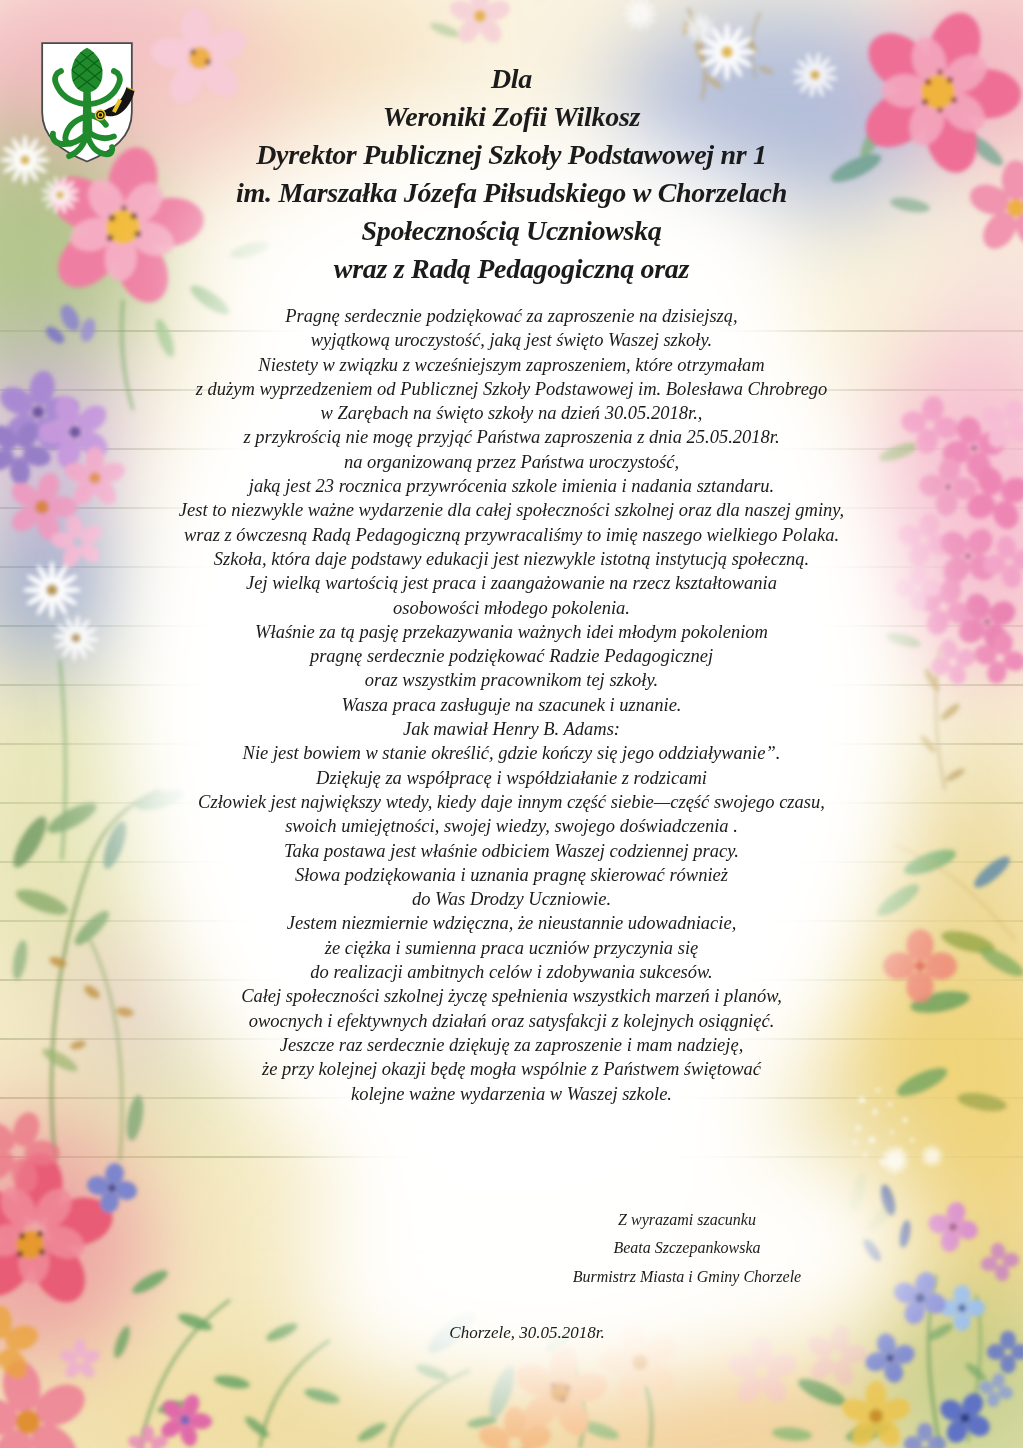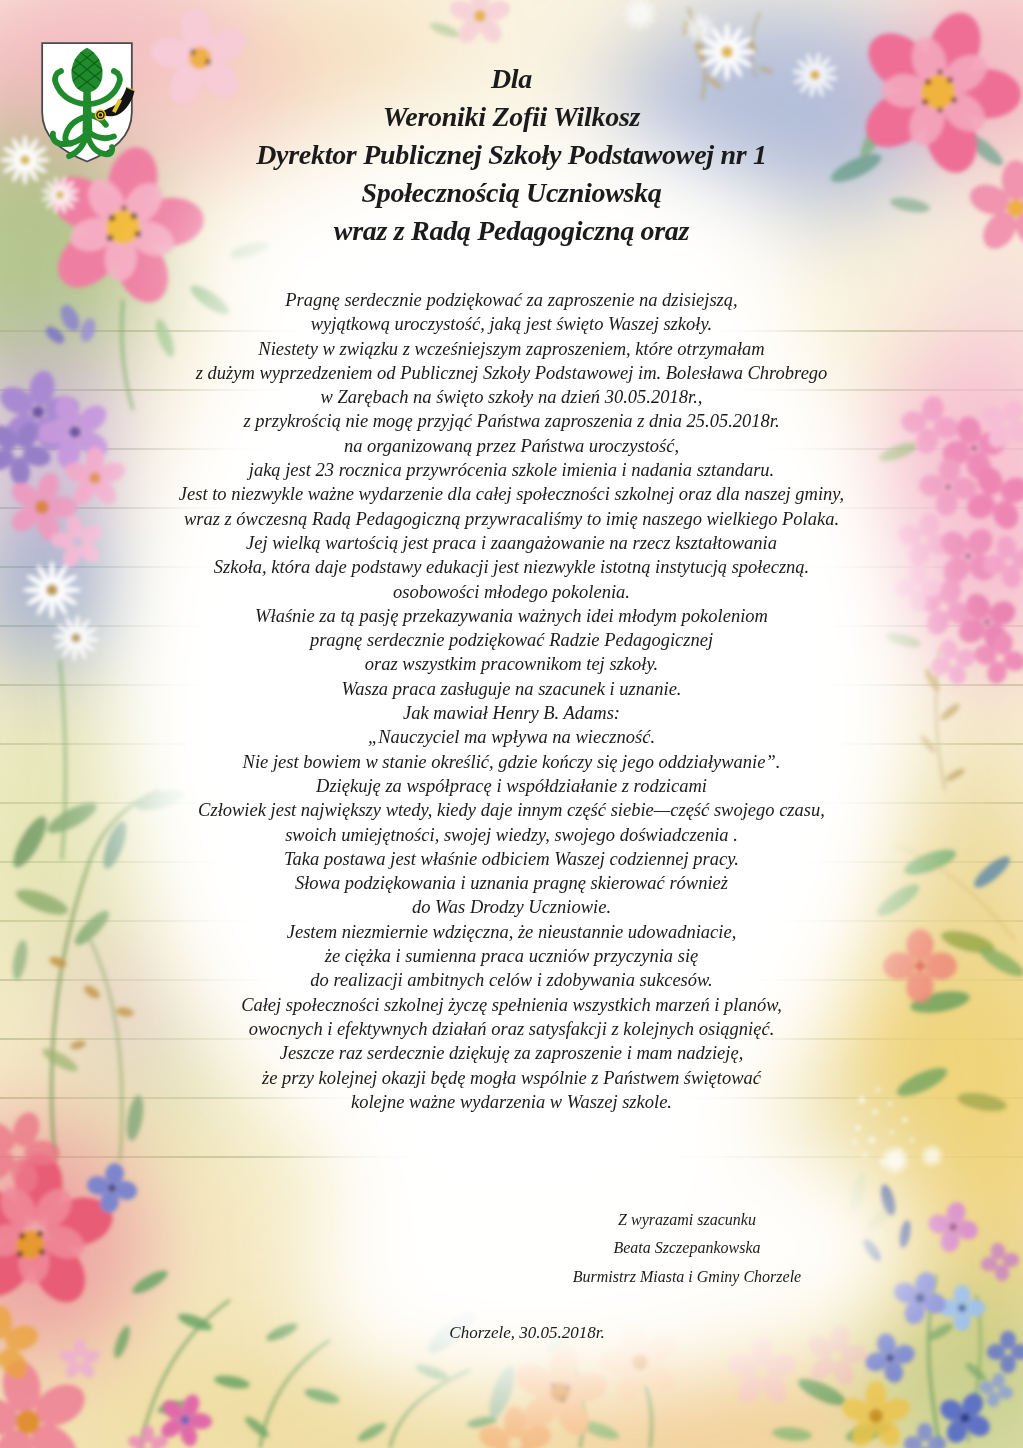--- a/index.html
+++ b/index.html
@@ -3,21 +3,21 @@
 <meta charset="utf-8">
 <style>
   html,body{margin:0;padding:0;background:#e8e8e8;}
   .page{position:relative;width:1023px;height:1448px;overflow:hidden;
         font-family:"Liberation Serif",serif;background:#0f766e;}
   .bg{position:absolute;left:0;top:0;width:1023px;height:1448px;}
   .crest{position:absolute;left:33px;top:36px;width:108px;height:130px;}
   .txt{font-style:italic;color:#1b1b1b;}
   .header{position:absolute;top:60px;left:0;width:1023px;text-align:center;
           font-weight:bold;font-size:28px;line-height:38px;letter-spacing:-0.3px;}
-  .body-block{position:absolute;top:288px;left:0;width:1023px;text-align:center;
+  .body-block{position:absolute;top:304px;left:0;width:1023px;text-align:center;
           font-size:18.5px;line-height:24.3px;}
   .signature{position:absolute;top:1206px;left:357px;width:660px;text-align:center;
           font-size:16px;line-height:28.3px;}
   .dateline{position:absolute;top:1323px;left:127px;width:800px;text-align:center;
           font-size:17px;}
 </style>
 </head>
 <body>
 
 <div class="page">
@@ -398,44 +398,44 @@
     <circle cx="75" cy="88" r="2.6" fill="none" stroke="#e8c428" stroke-width="1.4"></circle>
     <path d="M90,85 L97,71" stroke="#e8c428" stroke-width="4.5"></path>
     <path d="M104,57 L113,61" stroke="#e8c428" stroke-width="1.5" opacity="0.8"></path>
   </g>
 </svg>
 
 <div class="header txt">
       <div>Dla</div>
       <div>Weroniki Zofii Wilkosz</div>
       <div>Dyrektor Publicznej Szkoły Podstawowej nr 1</div>
+      <div>im. Marszałka Józefa Piłsudskiego w Chorzelach</div>
       <div>Społecznością Uczniowską</div>
       <div>wraz z Radą Pedagogiczną oraz</div>
     </div>
 
 <div class="body-block txt">
       <div>Pragnę serdecznie podziękować za zaproszenie na dzisiejszą,</div>
       <div>wyjątkową uroczystość, jaką jest święto Waszej szkoły.</div>
       <div>Niestety w związku z wcześniejszym zaproszeniem, które otrzymałam</div>
       <div>z dużym wyprzedzeniem od Publicznej Szkoły Podstawowej im. Bolesława Chrobrego</div>
       <div>w Zarębach na święto szkoły na dzień 30.05.2018r.,</div>
       <div>z przykrością nie mogę przyjąć Państwa zaproszenia z dnia 25.05.2018r.</div>
       <div>na organizowaną przez Państwa uroczystość,</div>
       <div>jaką jest 23 rocznica przywrócenia szkole imienia i nadania sztandaru.</div>
       <div>Jest to niezwykle ważne wydarzenie dla całej społeczności szkolnej oraz dla naszej gminy,</div>
       <div>wraz z ówczesną Radą Pedagogiczną przywracaliśmy to imię naszego wielkiego Polaka.</div>
+      <div>Szkoła, która daje podstawy edukacji jest niezwykle istotną instytucją społeczną.</div>
       <div>Jej wielką wartością jest praca i zaangażowanie na rzecz kształtowania</div>
-      <div>Szkoła, która daje podstawy edukacji jest niezwykle istotną instytucją społeczną.</div>
       <div>osobowości młodego pokolenia.</div>
       <div>Właśnie za tą pasję przekazywania ważnych idei młodym pokoleniom</div>
       <div>pragnę serdecznie podziękować Radzie Pedagogicznej</div>
       <div>oraz wszystkim pracownikom tej szkoły.</div>
       <div>Wasza praca zasługuje na szacunek i uznanie.</div>
       <div>Jak mawiał Henry B. Adams:</div>
-      <div>„Nauczyciel ma wpływa na wieczność.</div>
       <div>Nie jest bowiem w stanie określić, gdzie kończy się jego oddziaływanie”.</div>
       <div>Dziękuję za współpracę i współdziałanie z rodzicami</div>
       <div>Człowiek jest największy wtedy, kiedy daje innym część siebie—część swojego czasu,</div>
       <div>swoich umiejętności, swojej wiedzy, swojego doświadczenia .</div>
       <div>Taka postawa jest właśnie odbiciem Waszej codziennej pracy.</div>
       <div>Słowa podziękowania i uznania pragnę skierować również</div>
       <div>do Was Drodzy Uczniowie.</div>
       <div>Jestem niezmiernie wdzięczna, że nieustannie udowadniacie,</div>
       <div>że ciężka i sumienna praca uczniów przyczynia się</div>
       <div>do realizacji ambitnych celów i zdobywania sukcesów.</div>

